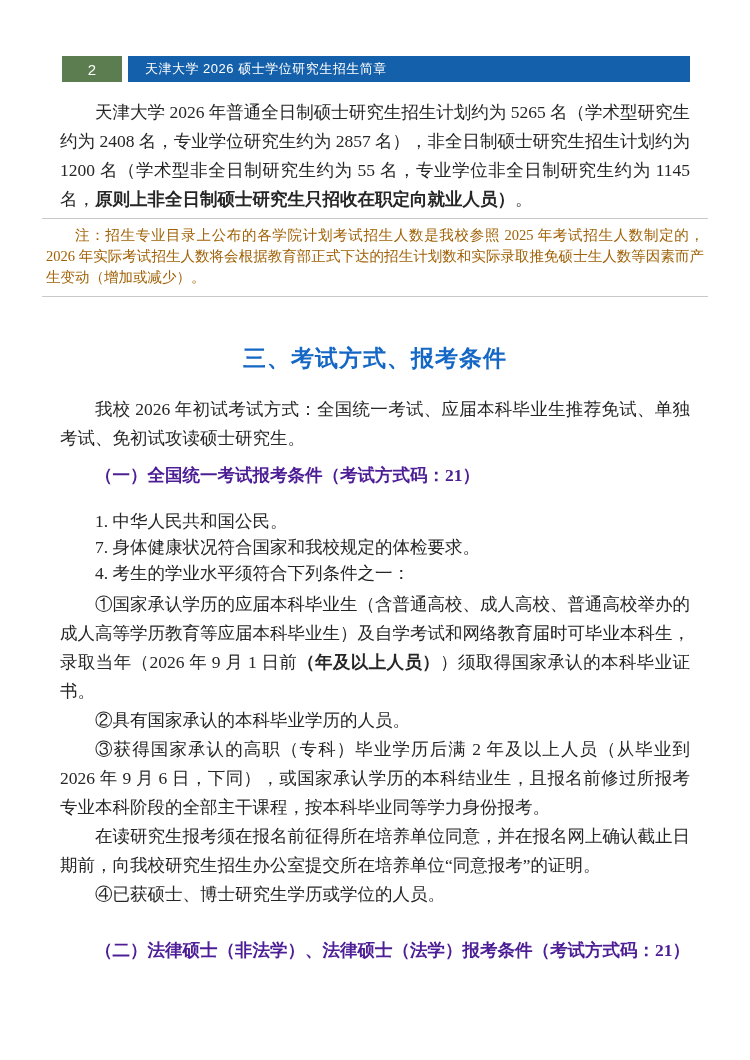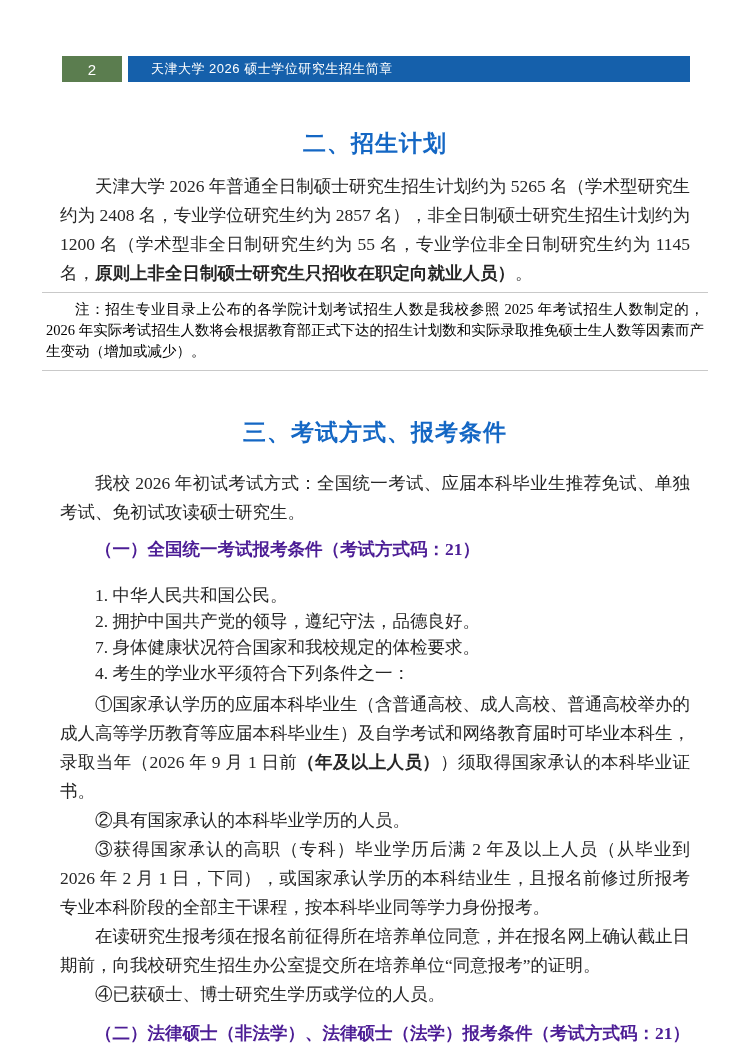--- a/index.html
+++ b/index.html
@@ -18,21 +18,21 @@
     width: 60px; background: #5b7d4f; color: #ffffff;
     font-family: "Liberation Sans", "DejaVu Sans", sans-serif;
     font-size: 15px; display: flex; align-items: center; justify-content: center;
     flex: 0 0 auto;
   }
   .header-gap { width: 6px; flex: 0 0 auto; }
   .titlebar {
     flex: 1; background: #1560ab; color: #ffffff;
     font-family: "Liberation Sans", "DejaVu Sans", sans-serif;
     font-size: 13px; letter-spacing: 0.5px;
-    display: flex; align-items: center; padding-left: 23px;
+    display: flex; align-items: center; padding-left: 17px;
   }
 
   .content { margin: 0 60px; }
 
   h2.sec {
     text-align: center; color: #1467c4;
     font-family: "Liberation Sans", "DejaVu Sans", sans-serif;
     font-size: 23px; line-height: 26px; font-weight: 700;
     margin: 48px 0 0 0; letter-spacing: 1px;
   }
@@ -43,29 +43,29 @@
     text-indent: 2em; text-align: justify;
   }
   p.first { margin-top: 16px; }
   p.intro { margin-top: 24px; }
   p.cond1 { margin-top: 4px; }
 
   .note {
     margin: 4px -18px 0 -18px;
     border-top: 1px solid #c9c9c9; border-bottom: 1px solid #c9c9c9;
     padding: 6px 4px 8px 4px;
-    color: #000000; font-size: 14.5px; line-height: 21px;
+    color: #a16207; font-size: 14.5px; line-height: 21px;
     text-indent: 2em; text-align: justify;
   }
 
   p.sub {
     color: #4c1d95; font-weight: 700; font-size: 17.5px;
     line-height: 24px; margin: 10px 0 0 0; text-indent: 2em;
   }
-  p.sub-law { margin-top: 12px; text-align: center; }
+  p.sub-law { margin-top: 29px; text-align: center; }
 
   .list { margin-top: 21px; }
   .list p.item { font-size: 17.5px; line-height: 26px; margin: 0; text-indent: 2em; }
 
   b { font-weight: 700; }
 </style>
 </head>
 <body>
 
 <div class="doc">
@@ -75,45 +75,43 @@
       <span>2</span>
     </div>
     <div class="header-gap"></div>
     <div class="titlebar">
       <span>天津大学 2026 硕士学位研究生招生简章</span>
     </div>
   </div>
 
   <div class="content">
 
-    <h2 class="sec">二、招生计划</h2>
 
     <p class="body first"><span>天津大学 2026 年普通全日制硕士研究生招生计划约为 5265 名（学术型研究生约为 2408 名，专业学位研究生约为 2857 名），非全日制硕士研究生招生计划约为 1200 名（学术型非全日制研究生约为 55 名，专业学位非全日制研究生约为 1145 名，</span><b>原则上非全日制硕士研究生只招收在职定向就业人员）</b><span>。</span></p>
 
 
     <div class="note">注：招生专业目录上公布的各学院计划考试招生人数是我校参照 2025 年考试招生人数制定的，2026 年实际考试招生人数将会根据教育部正式下达的招生计划数和实际录取推免硕士生人数等因素而产生变动（增加或减少）。</div>
 
     <h2 class="sec sec-exam">三、考试方式、报考条件</h2>
 
     <p class="body intro">我校 2026 年初试考试方式：全国统一考试、应届本科毕业生推荐免试、单独考试、免初试攻读硕士研究生。</p>
 
     <p class="sub">（一）全国统一考试报考条件（考试方式码：21）</p>
 
     <div class="list">
       <p class="item">1. 中华人民共和国公民。</p>
-      <p class="item">2. 拥护中国共产党的领导，遵纪守法，品德良好。</p>
       <p class="item">7. 身体健康状况符合国家和我校规定的体检要求。</p>
       <p class="item">4. 考生的学业水平须符合下列条件之一：</p>
     </div>
 
     <p class="body cond1"><span>①国家承认学历的应届本科毕业生（含普通高校、成人高校、普通高校举办的成人高等学历教育等应届本科毕业生）及自学考试和网络教育届时可毕业本科生，录取当年（2026 年 9 月 1 日前</span><b>（年及以上人员）</b><span>）须取得国家承认的本科毕业证书。</span></p>
 
     <p class="body">②具有国家承认的本科毕业学历的人员。</p>
 
-    <p class="body">③获得国家承认的高职（专科）毕业学历后满 2 年及以上人员（从毕业到 2026 年 2 月 1 日，下同），或国家承认学历的本科结业生，且报名前修过所报考专业本科阶段的全部主干课程，按本科毕业同等学力身份报考。</p>
+    <p class="body">③获得国家承认的高职（专科）毕业学历后满 2 年及以上人员（从毕业到 2026 年 9 月 6 日，下同），或国家承认学历的本科结业生，且报名前修过所报考专业本科阶段的全部主干课程，按本科毕业同等学力身份报考。</p>
 
     <p class="body">在读研究生报考须在报名前征得所在培养单位同意，并在报名网上确认截止日期前，向我校研究生招生办公室提交所在培养单位“同意报考”的证明。</p>
 
     <p class="body">④已获硕士、博士研究生学历或学位的人员。</p>
 
     <p class="sub sub-law">（二）法律硕士（非法学）、法律硕士（法学）报考条件（考试方式码：21）</p>
 
   </div>
 </div>
 

